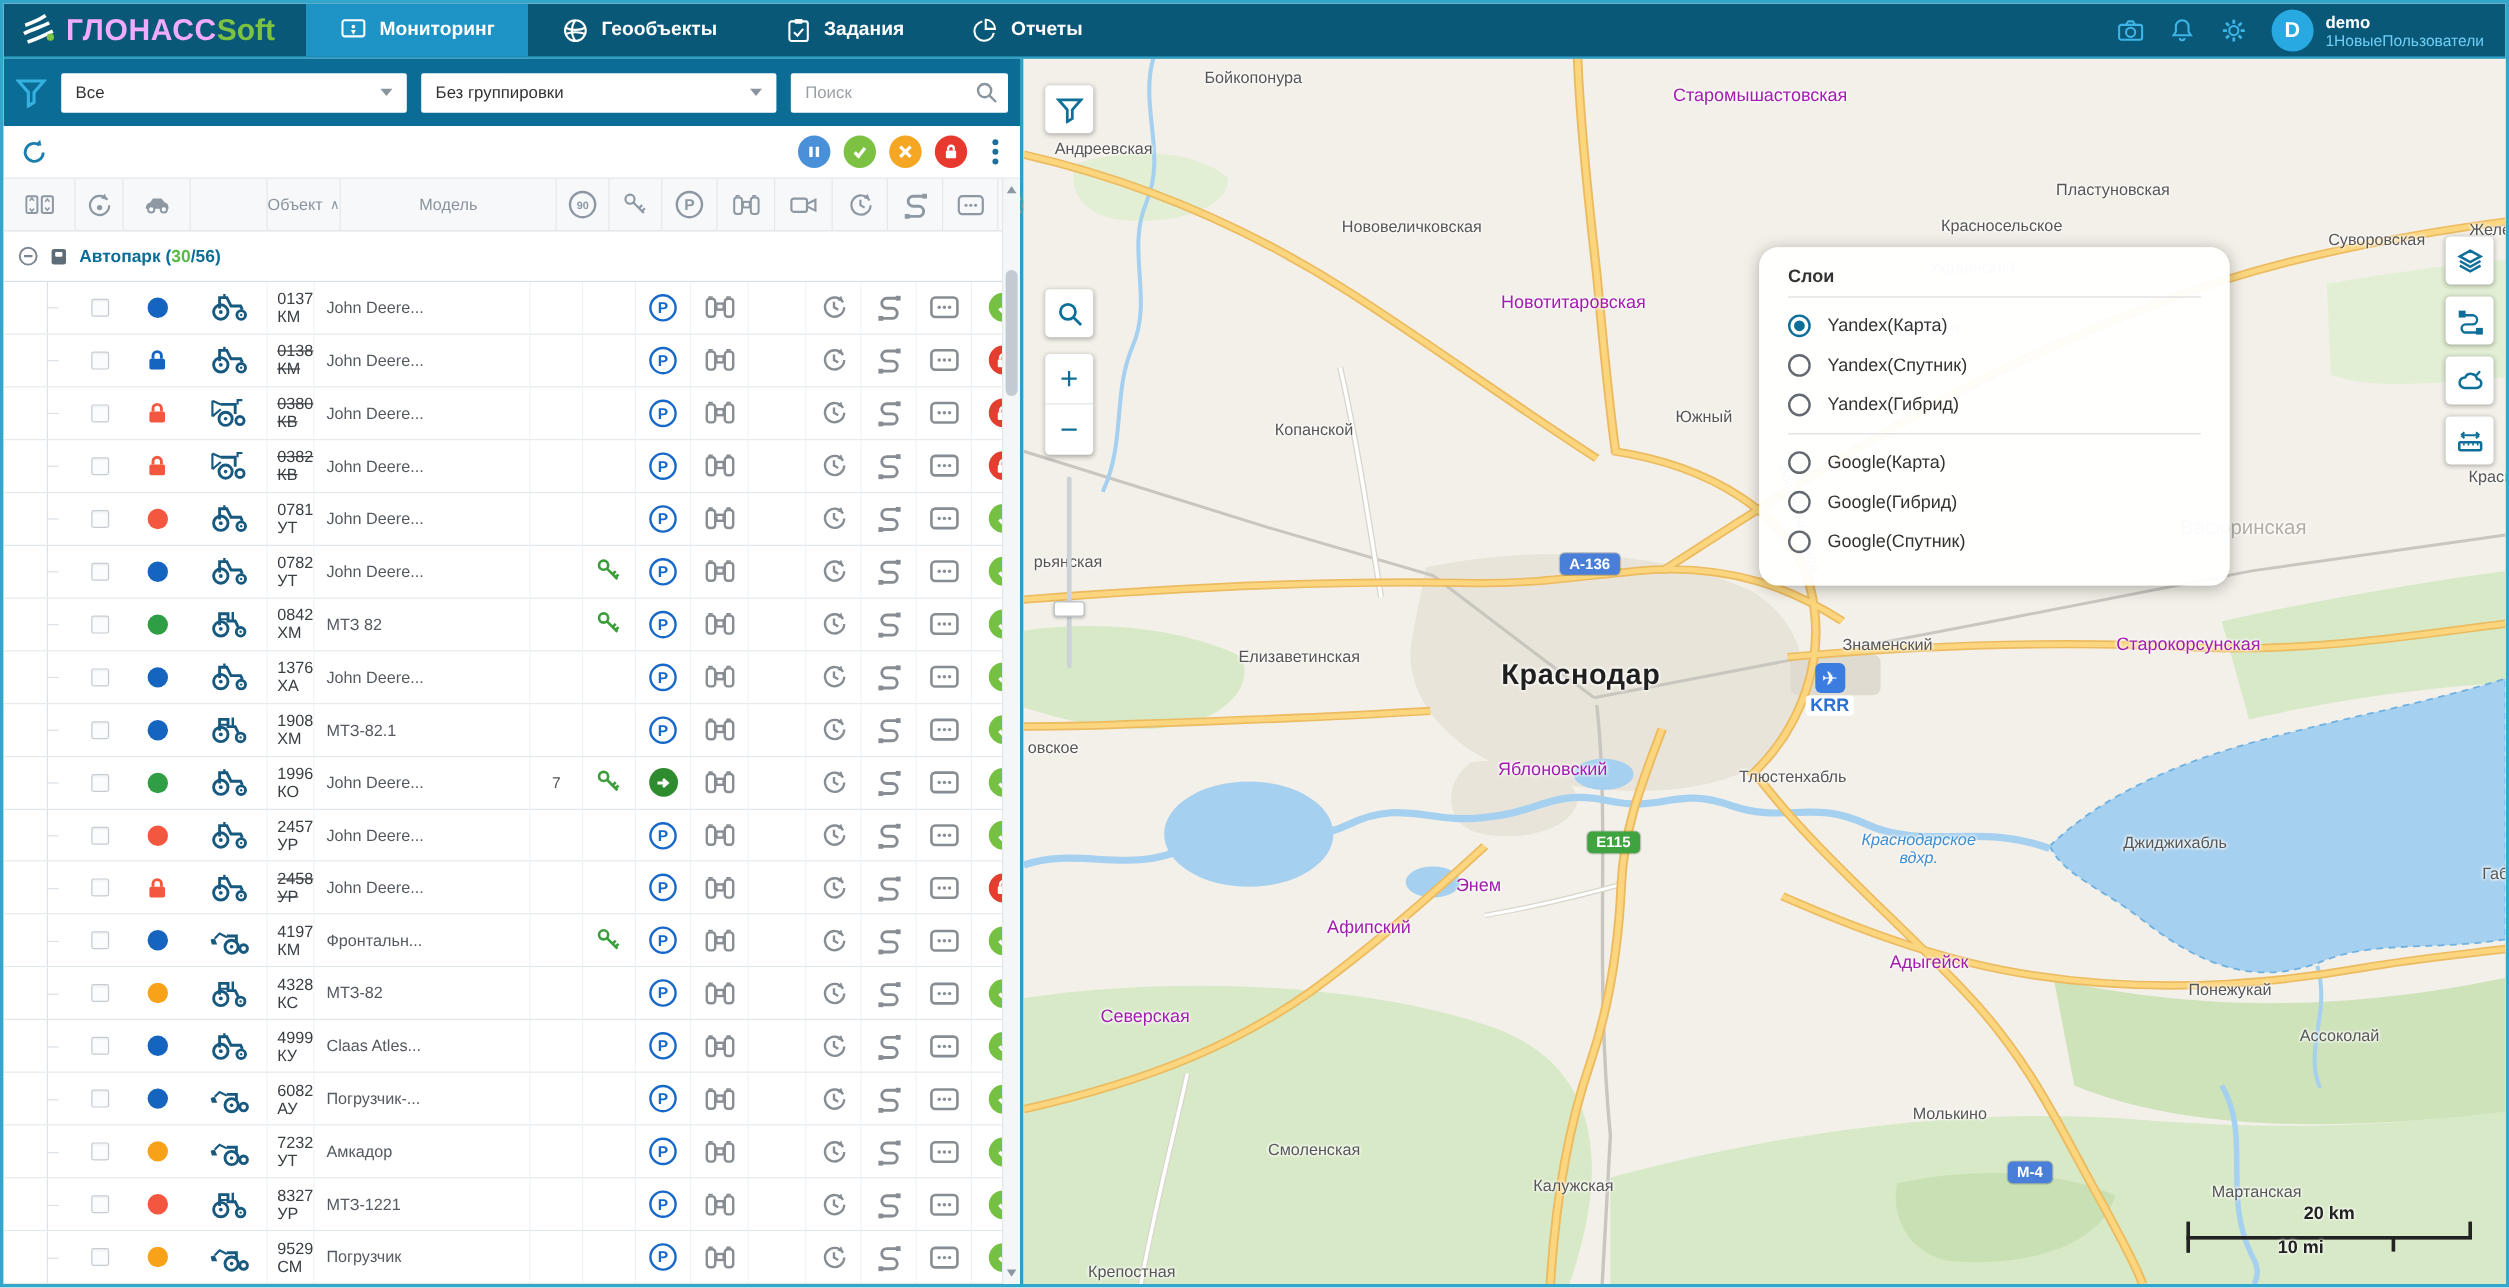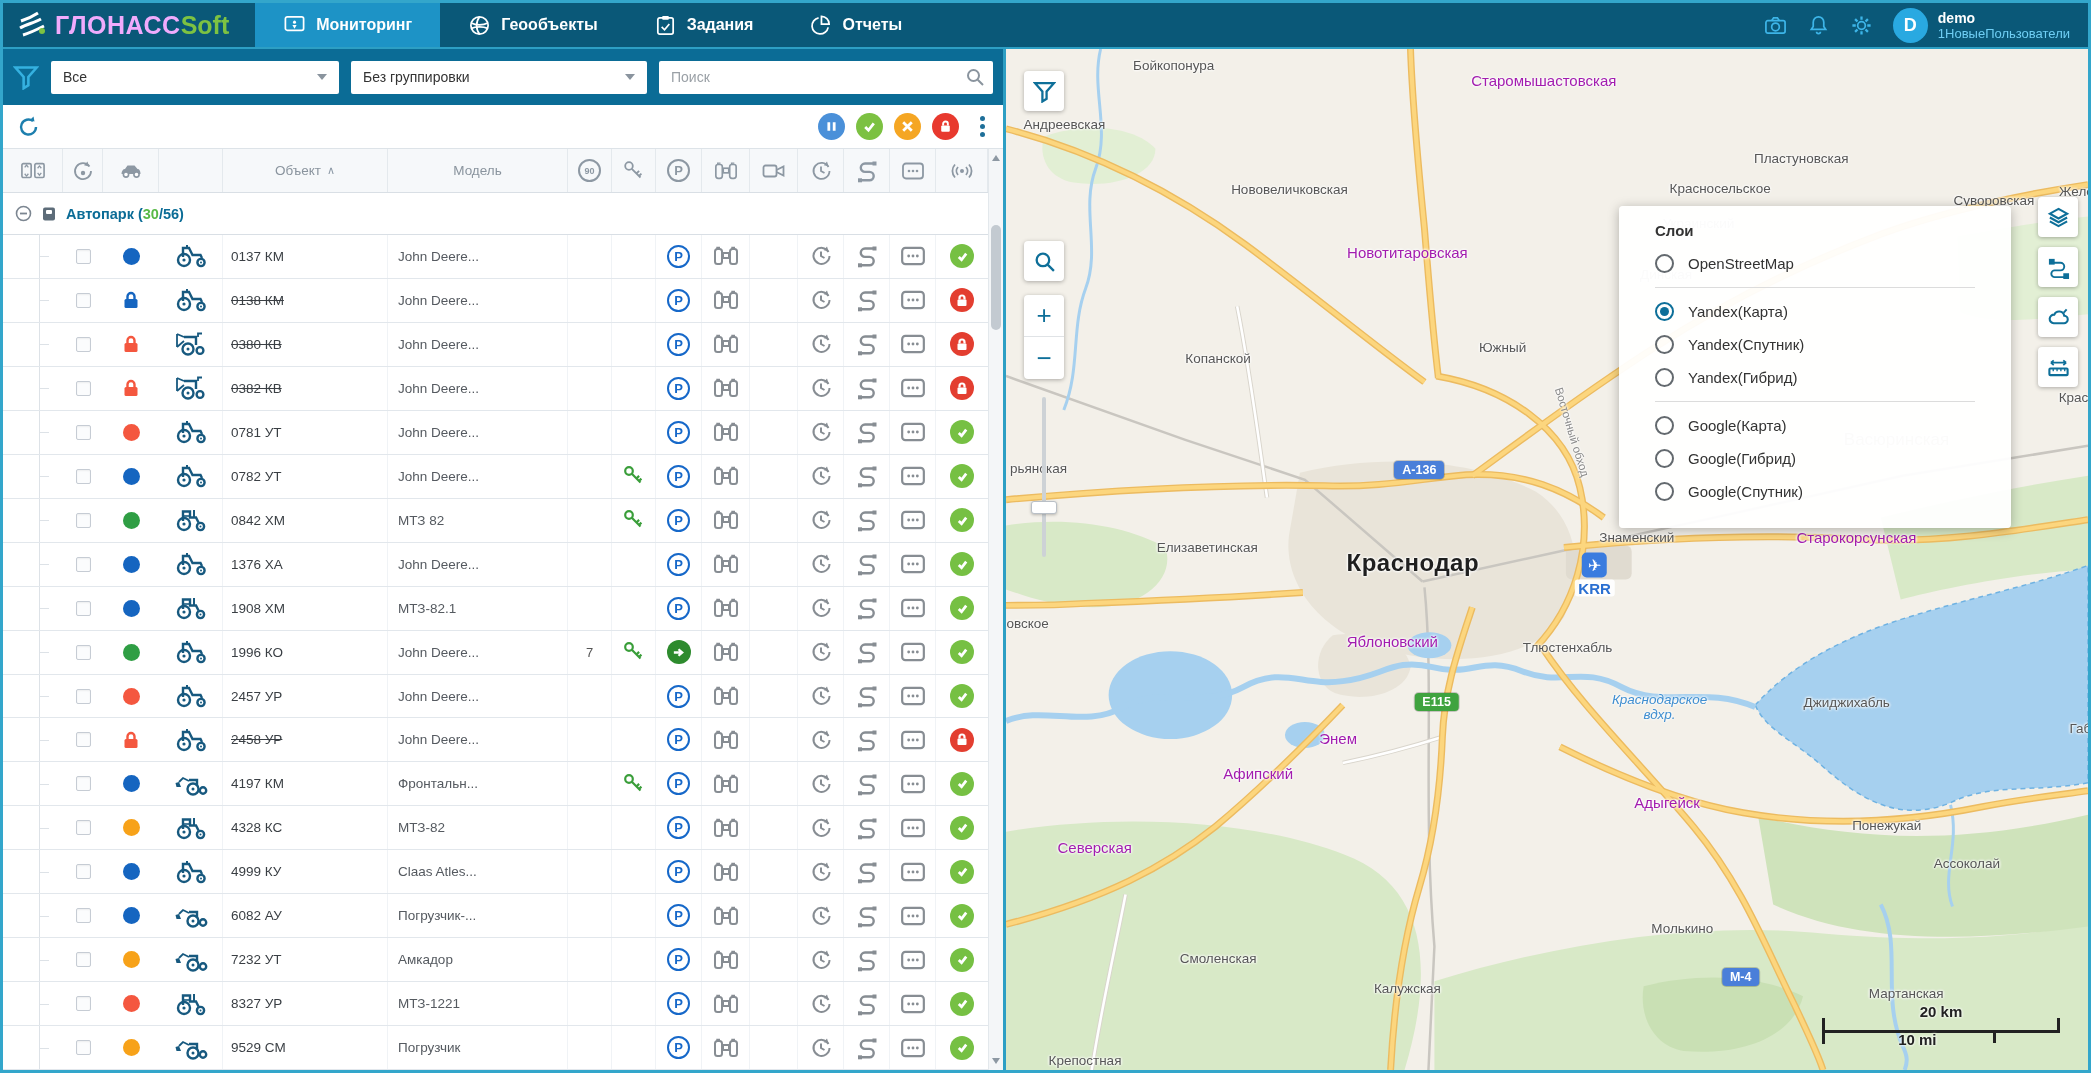--- a/index.html
+++ b/index.html
@@ -18,21 +18,21 @@
   .topright { margin-left:auto; display:flex; align-items:center; gap:20px; padding-right:18px; }
   .topright .tico svg { width:23px; height:23px; stroke:#3db5e8; fill:none; stroke-width:1.8; display:block; }
   .userbox { display:flex; align-items:center; gap:10px; cursor:pointer; }
   .avatar { width:35px; height:35px; border-radius:50%; background:#29a9e1; color:#fff; font-weight:bold; font-size:18px; display:flex; align-items:center; justify-content:center; }
   .uname { color:#fff; font-size:14px; font-weight:bold; line-height:16px; }
   .uorg { color:#6fcef4; font-size:13px; line-height:15px; }
 
   .main { flex:1; display:flex; min-height:0; }
 
   
-  .left { width:1003px; flex:0 0 auto; border-right:3px solid #2d9fc4; display:flex; flex-direction:column; background:#e8eff4; min-height:0; }
+  .left { width:850px; flex:0 0 auto; border-right:3px solid #2d9fc4; display:flex; flex-direction:column; background:#e8eff4; min-height:0; }
   .filterbar { height:56px; background:#0b6c96; display:flex; align-items:center; padding:0 10px; gap:12px; flex:0 0 auto; }
   .funnel svg { width:26px; height:26px; stroke:#35b1e0; fill:none; stroke-width:2.2; display:block; }
   .selbox { background:#fff; height:33px; border-radius:2px; display:flex; align-items:center; padding:0 12px; font-size:14px; color:#333; position:relative; cursor:pointer; }
   .selbox .chev { margin-left:auto; width:0; height:0; border-left:5px solid transparent; border-right:5px solid transparent; border-top:6px solid #8a949e; }
   .sel1 { flex:0 0 288px; }
   .sel2 { flex:0 0 296px; }
   .searchwrap { flex:1; position:relative; }
   .searchwrap input { width:100%; height:33px; border:none; border-radius:2px; padding:0 34px 0 12px; font-size:14px; color:#333; outline:none; font-family:inherit; }
   .searchwrap input::placeholder { color:#9aa0a6; }
   .searchwrap .mag { position:absolute; right:8px; top:6px; }
@@ -122,21 +122,21 @@
   .zoomer { position:absolute; left:18px; top:246px; width:40px; background:#fff; border-radius:4px; box-shadow:0 1px 4px rgba(0,0,0,.3); }
   .zoomer .zb { height:42px; display:flex; align-items:center; justify-content:center; font-size:26px; color:#0e6f99; cursor:pointer; }
   .zoomer .zb:first-child { border-bottom:1px solid #e0e3e6; }
   .slider { position:absolute; left:32px; top:348px; height:160px; width:12px; }
   .slider .track { position:absolute; left:4px; top:0; bottom:0; width:4px; background:#cdd2d6; border-radius:2px; }
   .slider .handle { position:absolute; top:104px; left:-7px; width:26px; height:13px; background:#fff; border:1px solid #b9bfc6; border-radius:3px; box-shadow:0 1px 3px rgba(0,0,0,.25); cursor:grab; }
 
   .mtb { position:absolute; right:10px; top:148px; display:flex; flex-direction:column; gap:10px; }
   .mtb .mapbtn { position:static; }
 
-  .layerpanel { position:absolute; left:613px; top:157px; width:392px; background:rgba(255,255,255,.95); border-radius:4px; box-shadow:0 2px 12px rgba(0,0,0,.28); padding:16px 36px 20px; }
+  .layerpanel { position:absolute; left:613px; top:157px; width:392px; background:rgba(255,255,255,.95); border-radius:16px; box-shadow:0 2px 12px rgba(0,0,0,.28); padding:16px 24px 20px; }
   .lptitle { font-size:15px; font-weight:bold; color:#333; margin-bottom:8px; }
   .opt { display:flex; align-items:center; gap:14px; padding:7px 0; font-size:15px; color:#333; cursor:pointer; }
   .radio { width:19px; height:19px; border:2px solid #63696e; border-radius:50%; position:relative; flex:0 0 auto; }
   .radio.selected { border-color:#0d6f99; }
   .radio.selected::after { content:''; position:absolute; inset:3px; background:#0d6f99; border-radius:50%; }
   .lsep { border-top:1px solid #dcdcdc; margin:7px 0; }
 
   .scale { position:absolute; right:28px; bottom:26px; width:238px; }
   .scale .km { text-align:center; font-size:15px; font-weight:bold; color:#222; text-shadow:0 0 3px #fff,0 0 3px #fff; margin-bottom:-2px; }
   .scale .bar { position:relative; height:26px; }
@@ -2133,24 +2133,20 @@
               <path d="M6.5,13 v3 M10.5,13 v3 M14.5,13 v3 M18.5,13 v3" stroke-width="1.4"></path>
             </svg>
           </div>
       </div>
 
       <div class="layerpanel">
         <div class="lptitle">Слои</div>
         <div>
 
             <div>
-              <label class="opt">
-                <span class="radio"></span>
-                <span>OpenStreetMap</span>
-              </label>
               <div class="lsep"></div>
             </div>
 
             <div>
               <label class="opt">
                 <span class="radio selected"></span>
                 <span>Yandex(Карта)</span>
               </label>
 
             </div>

